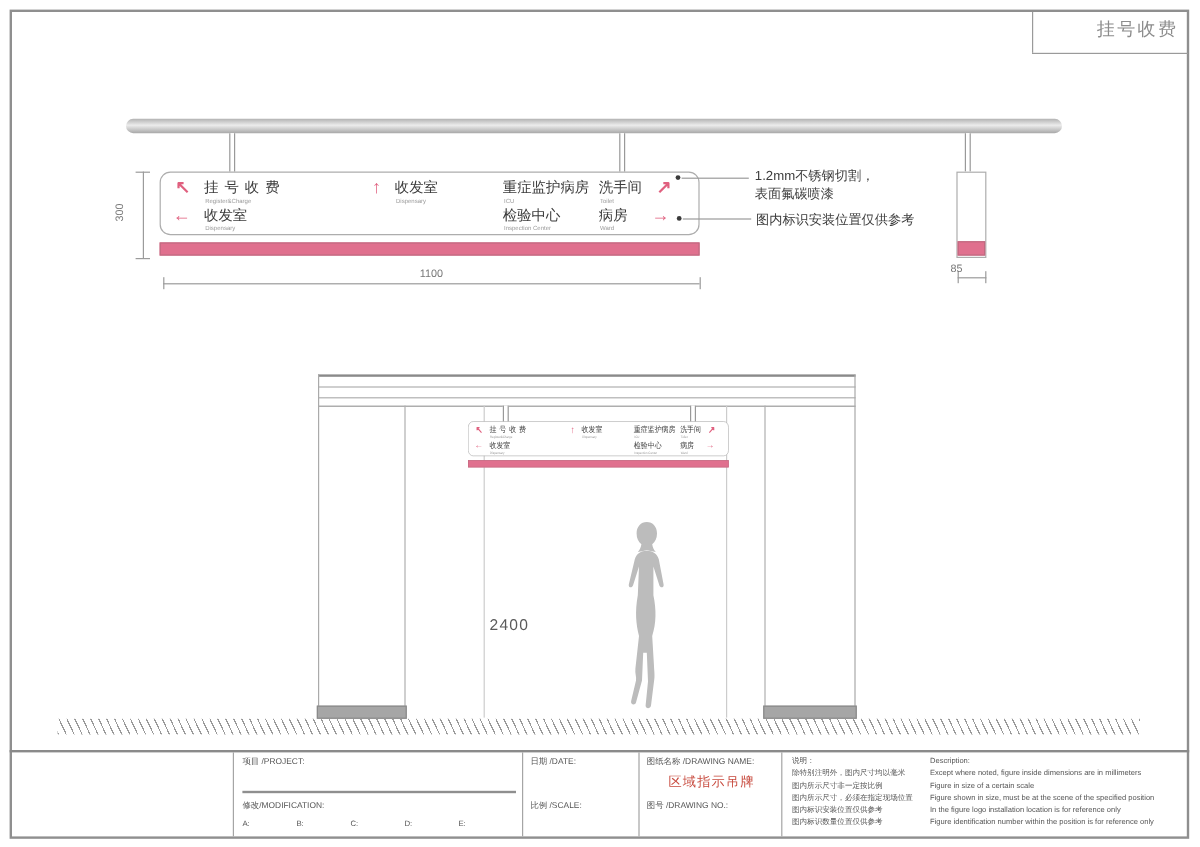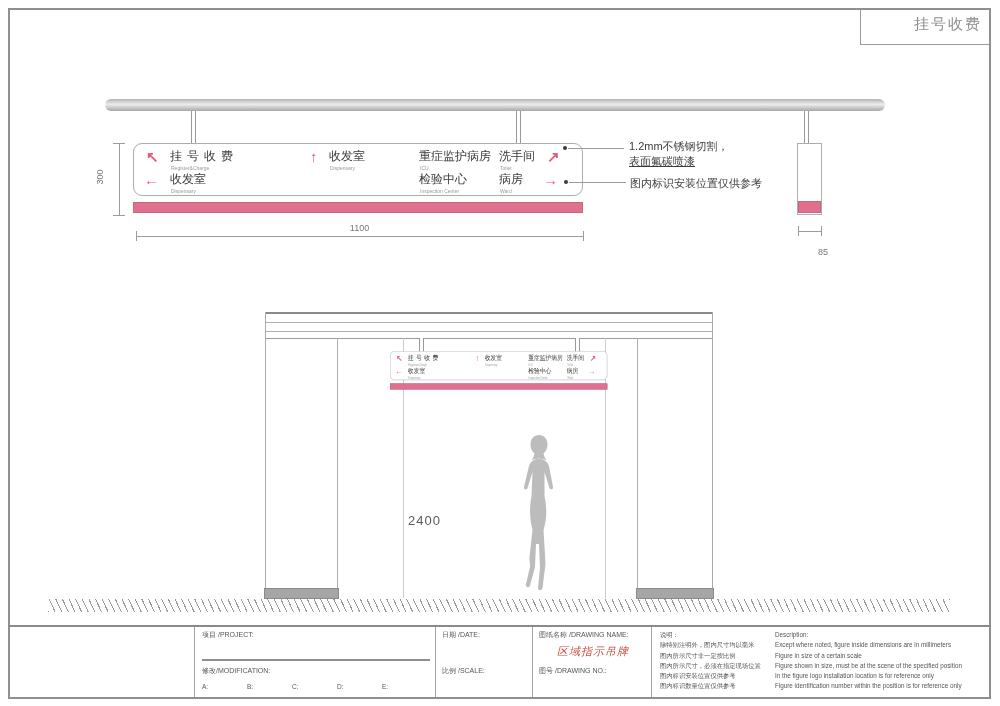--- a/index.html
+++ b/index.html
@@ -50,21 +50,21 @@
            background:repeating-linear-gradient(65deg,#9a9a9a 0px,#9a9a9a 1px,transparent 1px,transparent 6px); }
   .clearance { font-size:13px; color:#5a5a5a; letter-spacing:1px; }
   .person { fill:#bcbcbc; }
 
   
   .tb-topline { left:8px; top:625px; width:983px; border-top:2px solid #8a8a8a; }
   .tb-div { top:627px; height:70px; border-left:1px solid #a5a5a5; width:0; }
   .tb-label { font-size:7px; color:#555; white-space:nowrap; }
   .tb-rev { font-size:6.5px; color:#555; }
   .tb-modline { left:202px; top:659px; width:228px; border-top:2px solid #8f8f8f; }
-  .drawing-name { font-size:11px; color:#c84b3f; letter-spacing:1px;font-style:italic; }
+  .drawing-name { font-size:11px; color:#c84b3f; letter-spacing:1px; }
   .notes { font-size:6.3px; line-height:10.3px; color:#555; white-space:nowrap; }
 </style>
 </head>
 <body>
 
 <div id="page">
 
   <div class="abs page-border"></div>
   <div class="abs corner-vline"></div>
   <div class="abs corner-hline"></div>
@@ -117,26 +117,26 @@
   <div class="abs dim-label" style="left:92px; top:172px; transform:rotate(-90deg); transform-origin:center;">300</div>
 
   <div class="abs hline" style="left:136px; top:236px; width:447px;"></div>
   <div class="abs vline" style="left:136px; top:231px; height:10px;"></div>
   <div class="abs vline" style="left:583px; top:231px; height:10px;"></div>
   <div class="abs dim-label" style="left:136px; top:223px; width:447px; text-align:center;">1100</div>
 
   <div class="abs hline" style="left:798px; top:231px; width:24px;"></div>
   <div class="abs vline" style="left:798px; top:226px; height:10px;"></div>
   <div class="abs vline" style="left:821px; top:226px; height:10px;"></div>
-  <div class="abs dim-label" style="left:792px; top:219px; width:36px; text-align:right;margin-top:28px;">85</div>
+  <div class="abs dim-label" style="left:792px; top:219px; width:36px; text-align:left;">85</div>
 
   <div class="abs dot" style="left:563px; top:146px;"></div>
   <div class="abs hline" style="left:568px; top:148px; width:56px;"></div>
   <div class="abs note-text" style="left:629px; top:139px;">1.2mm不锈钢切割，</div>
-  <div class="abs note-text" style="left:629px; top:154px;text-decoration:underline;">表面氟碳喷漆</div>
+  <div class="abs note-text" style="left:629px; top:154px;">表面氟碳喷漆</div>
 
   <div class="abs dot" style="left:564px; top:180px;"></div>
   <div class="abs hline" style="left:569px; top:182px; width:57px;"></div>
   <div class="abs note-text" style="left:630px; top:176px;">图内标识安装位置仅供参考</div>
 
   <div class="abs" style="left:265px; top:312px; width:448px; border-top:2px solid #8a8a8a;"></div>
   <div class="abs" style="left:265px; top:322px; width:448px; border-top:1px solid #b0b0b0;"></div>
   <div class="abs" style="left:265px; top:331px; width:448px; border-top:1px solid #b0b0b0;"></div>
   <div class="abs" style="left:265px; top:338px; width:448px; border-top:1px solid #9b9b9b;"></div>
 

